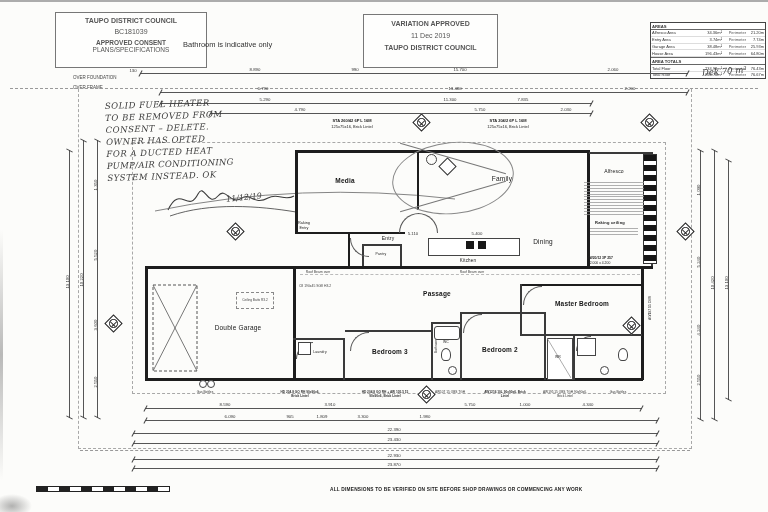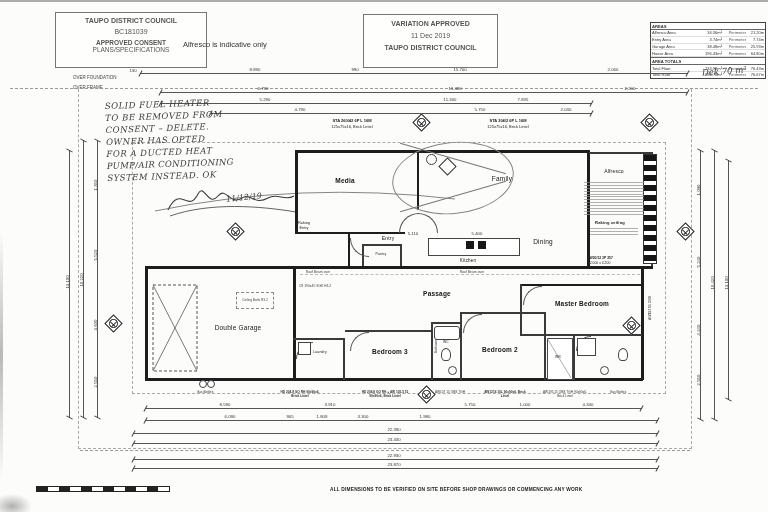--- a/index.html
+++ b/index.html
@@ -53,21 +53,21 @@
   <div class="a" style="left:0;top:230px;width:3px;height:250px;background:linear-gradient(180deg,transparent,#777,transparent);opacity:.5;"></div>
   <div class="a" style="left:-8px;top:494px;width:40px;height:24px;background:radial-gradient(closest-side,#555,transparent);opacity:.45;"></div>
 
   <div class="a stamp" style="left:55px;top:12px;width:150px;height:50px;padding-top:4px;">
     <div class="txt" style="font-size:7px;font-weight:bold;color:#555;">TAUPO DISTRICT COUNCIL</div>
     <div class="txt" style="font-size:7px;margin-top:4px;color:#555;">BC181039</div>
     <div class="txt" style="font-size:6.5px;margin-top:4px;font-weight:bold;color:#555;">APPROVED CONSENT</div>
     <div class="txt" style="font-size:6.5px;color:#555;">PLANS/SPECIFICATIONS</div>
   </div>
 
-  <div class="a txt" style="left:183px;top:40px;font-size:7.5px;color:#333;">Alfresco is indicative only</div>
+  <div class="a txt" style="left:183px;top:40px;font-size:7.5px;color:#333;">Bathroom is indicative only</div>
 
   <div class="a stamp" style="left:363px;top:14px;width:133px;height:47px;padding-top:5px;">
     <div class="txt" style="font-size:7px;font-weight:bold;color:#555;">VARIATION APPROVED</div>
     <div class="txt" style="font-size:7px;margin-top:5px;color:#555;">11 Dec 2019</div>
     <div class="txt" style="font-size:7px;margin-top:5px;font-weight:bold;color:#555;">TAUPO DISTRICT COUNCIL</div>
   </div>
 
   <div class="tbl" style="left:650px;top:22px;width:114px;">
     <div class="hd">AREAS</div>
     <div class="r">

